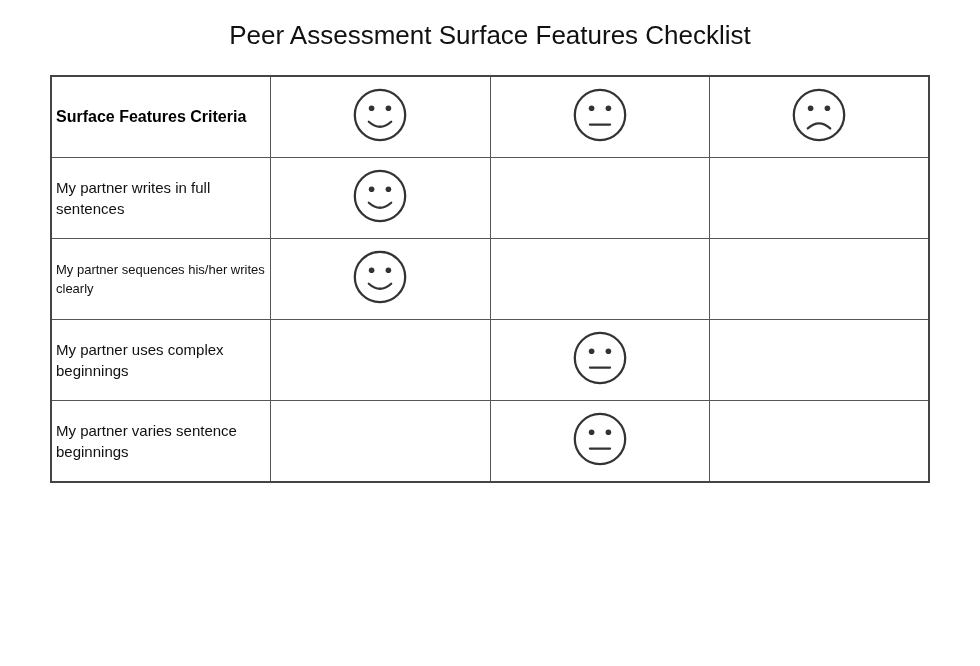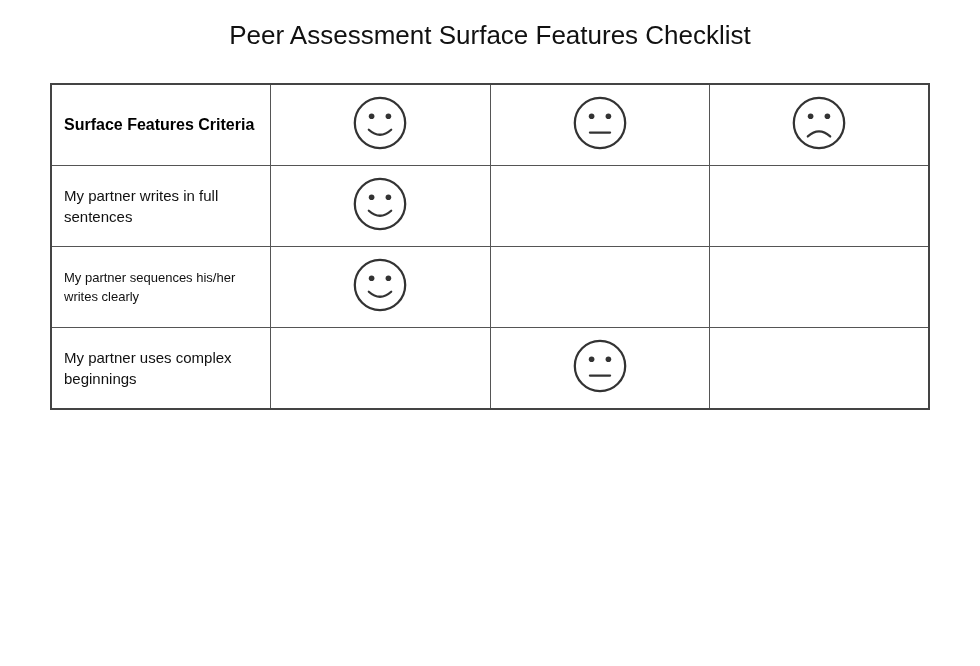--- a/index.html
+++ b/index.html
@@ -16,33 +16,33 @@
       display: flex;
       flex-direction: column;
       align-items: center;
       padding: 20px 40px;
     }
 
     .page-title {
       font-size: 26px;
       font-weight: normal;
       text-align: center;
-      margin-bottom: 32px;
+      margin-bottom: 24px;
       color: #111;
     }
 
     .checklist-table {
       width: 880px;
       border-collapse: collapse;
       border: 2px solid #444;
     }
 
     .checklist-table td {
       border: 1.5px solid #555;
-      padding: 10px 12px;
+      padding: 10px 4px;
       vertical-align: middle;
       text-align: center;
     }
 
     .criteria-col {
       width: 220px;
       text-align: left !important;
       vertical-align: middle;
     }
 
@@ -171,16 +171,33 @@
             <circle cx="50" cy="50" r="45" fill="none" stroke="#333" stroke-width="4"></circle>
             <circle cx="35" cy="38" r="5" fill="#333"></circle>
             <circle cx="65" cy="38" r="5" fill="#333"></circle>
             <line x1="32" y1="67" x2="68" y2="67" stroke="#333" stroke-width="4" stroke-linecap="round"></line>
           </svg>
         </span>
       </td>
       <td class="smiley-cell"></td>
     </tr>
 
+    <tr>
+      <td class="criteria-col">
+        <span class="criteria-text">My partner varies sentence beginnings</span>
+      </td>
+      <td class="smiley-cell"></td>
+      <td class="smiley-cell">
+        <span class="smiley">
+          <svg viewBox="0 0 100 100" xmlns="http://www.w3.org/2000/svg">
+            <circle cx="50" cy="50" r="45" fill="none" stroke="#333" stroke-width="4"></circle>
+            <circle cx="35" cy="38" r="5" fill="#333"></circle>
+            <circle cx="65" cy="38" r="5" fill="#333"></circle>
+            <line x1="32" y1="67" x2="68" y2="67" stroke="#333" stroke-width="4" stroke-linecap="round"></line>
+          </svg>
+        </span>
+      </td>
+      <td class="smiley-cell"></td>
+    </tr>
 
 
   </tbody>
 </table>
 
 </body></html>

